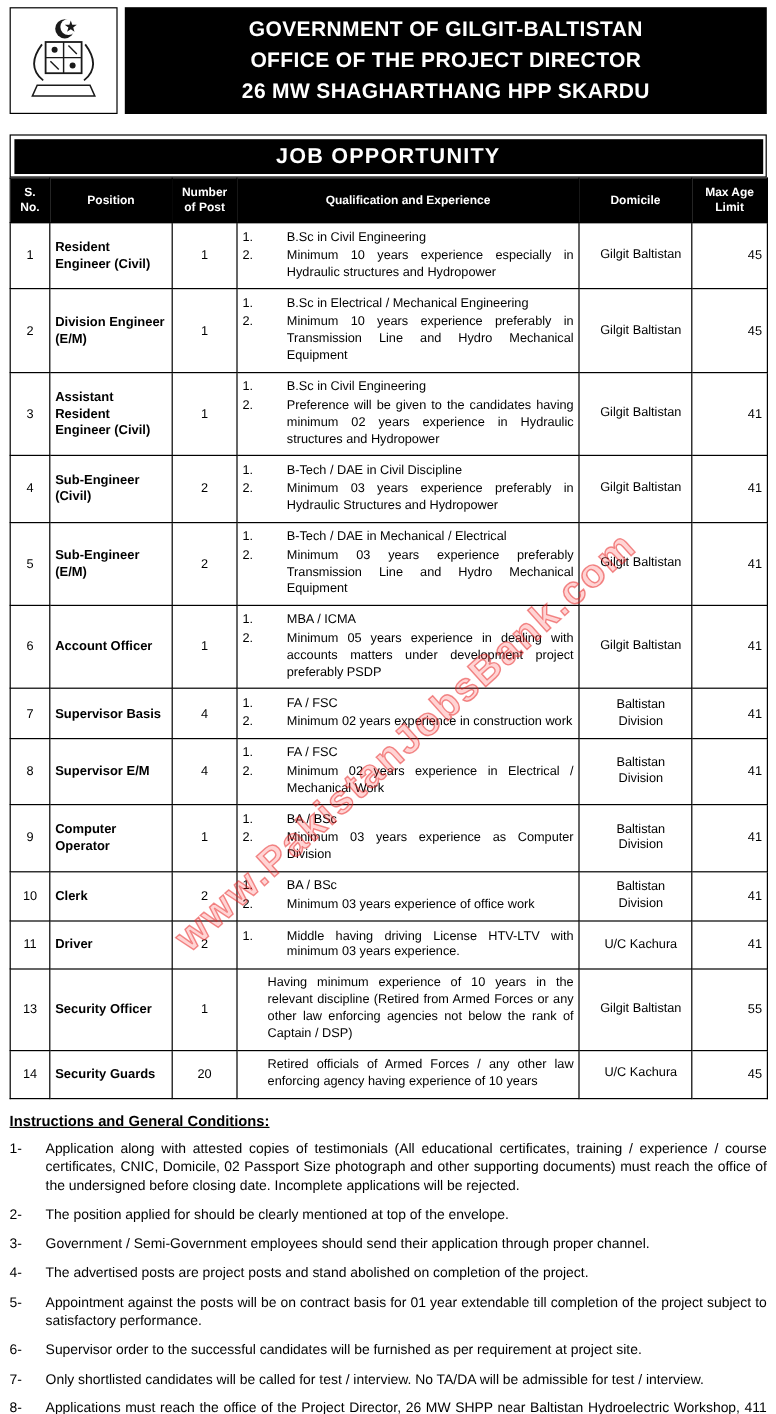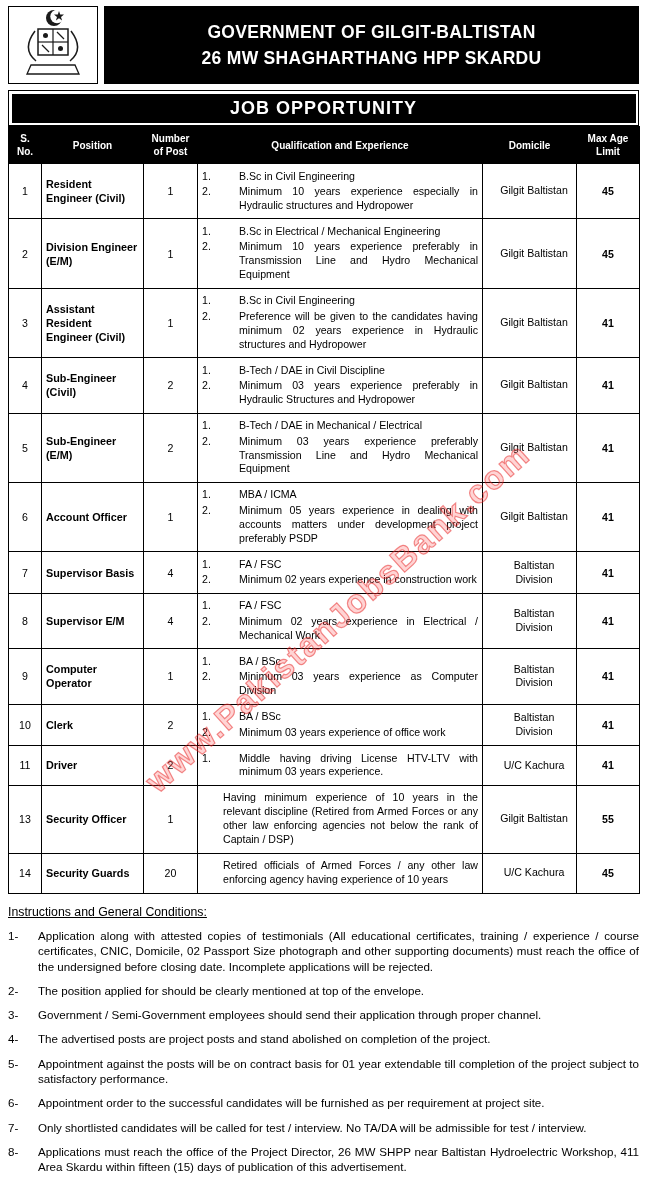--- a/index.html
+++ b/index.html
@@ -6,44 +6,44 @@
   html, body { background: #fff; }
   body { font-family: "Liberation Sans", sans-serif; color: #000; }
   .page { width: 647px; min-height: 1178px; padding: 6px 8px 10px; position: relative; background: #fff; }
 
   
   .header-row { display: flex; gap: 6px; align-items: stretch; }
   .emblem-box { width: 90px; border: 1px solid #000; display: flex; align-items: center; justify-content: center; background: #fff; }
   .header-black { flex: 1; background: #000; color: #fff; text-align: center; display: flex; flex-direction: column; justify-content: center; gap: 5px; padding: 8px 4px; }
   .header-black .hline { font-size: 17.5px; font-weight: bold; letter-spacing: 0.3px; }
 
-  .banner-wrap { border: 1.5px solid #000; margin-top: 6px; padding: 2.5px; }
+  .banner-wrap { border: 1.5px solid #000; margin-top: 17px; padding: 2.5px; }
   .banner { background: #000; color: #fff; text-align: center; font-size: 18px; font-weight: bold; letter-spacing: 1px; padding: 4px 0; }
 
   .intro { font-size: 11.4px; line-height: 1.4; margin: 10px 1px 9px; text-align: justify; }
 
   
   table { width: 100%; border-collapse: collapse; table-layout: fixed; }
   th, td { border: 1px solid #000; vertical-align: middle; }
   thead th { background: #000; color: #fff; font-size: 10px; font-weight: bold; padding: 5px 2px; line-height: 1.3; text-align: center; }
   td { font-size: 10.6px; padding: 4px 4px; }
   .c-sno { text-align: center; }
   .c-pos { font-weight: bold; font-size: 10.8px; line-height: 1.3; }
   .c-num { text-align: center; }
   .c-dom { text-align: center; line-height: 1.3; padding-left: 13px; }
-  .c-age { text-align: center; font-weight: bold; }
+  .c-age { text-align: right; }
   .qline { display: flex; margin: 1.5px 0; line-height: 1.32; }
   .qnum { flex: 0 0 16px; }
   .qtext { flex: 1; text-align: justify; margin-left: 21px; }
 
   
   .watermark { position: absolute; top: 772px; left: 138px; transform: rotate(-42deg); transform-origin: 0 0; font-size: 33px; font-weight: bold; letter-spacing: 2px; white-space: nowrap; pointer-events: none; z-index: 5; color: rgba(255, 60, 60, 0.22); -webkit-text-stroke: 1.2px rgba(230, 30, 30, 0.5); }
 
   
-  .instr-title { font-weight: normal; text-decoration: underline; font-size: 12.3px; margin: 11px 0 9px; }
+  .instr-title { font-weight: bold; text-decoration: underline; font-size: 12.3px; margin: 11px 0 9px; }
   .instr-item { display: flex; margin-bottom: 8.5px; font-size: 11.6px; line-height: 1.35; }
   .inum { flex: 0 0 30px; }
   .itext { flex: 1; text-align: justify; }
 </style>
 </head>
 <body>
 
 <div class="page">
 
   <div class="header-row">
@@ -59,20 +59,21 @@
         <circle cx="39.5" cy="41.5" r="2.5" fill="#1a1a1a"></circle>
         <line x1="36" y1="25" x2="43" y2="32" stroke="#1a1a1a" stroke-width="1.2"></line>
         <line x1="21" y1="38" x2="28" y2="45" stroke="#1a1a1a" stroke-width="1.2"></line>
         <path d="M14 24 C5 36 5 46 15 54" fill="none" stroke="#1a1a1a" stroke-width="1.5"></path>
         <path d="M50 24 C59 36 59 46 49 54" fill="none" stroke="#1a1a1a" stroke-width="1.5"></path>
         <path d="M10 58 L54 58 L58 67 L6 67 Z" fill="none" stroke="#1a1a1a" stroke-width="1.3"></path>
       </svg>
     </div>
     <div class="header-black">
       <div class="hline">GOVERNMENT OF GILGIT-BALTISTAN</div>
+      <div class="hline">OFFICE OF THE PROJECT DIRECTOR</div>
       <div class="hline">26 MW SHAGHARTHANG HPP SKARDU</div>
     </div>
   </div>
 
   <div class="banner-wrap">
     <div class="banner">JOB OPPORTUNITY</div>
   </div>
 
 
   <table>
@@ -338,21 +339,21 @@
         <div class="instr-item">
           <span class="inum">4-</span>
           <span class="itext">The advertised posts are project posts and stand abolished on completion of the project.</span>
         </div>
         <div class="instr-item">
           <span class="inum">5-</span>
           <span class="itext">Appointment against the posts will be on contract basis for 01 year extendable till completion of the project subject to satisfactory performance.</span>
         </div>
         <div class="instr-item">
           <span class="inum">6-</span>
-          <span class="itext">Appointment order to the successful candidates will be furnished as per requirement at project site.</span>
+          <span class="itext">Supervisor order to the successful candidates will be furnished as per requirement at project site.</span>
         </div>
         <div class="instr-item">
           <span class="inum">7-</span>
           <span class="itext">Only shortlisted candidates will be called for test / interview. No TA/DA will be admissible for test / interview.</span>
         </div>
         <div class="instr-item">
           <span class="inum">8-</span>
           <span class="itext">Applications must reach the office of the Project Director, 26 MW SHPP near Baltistan Hydroelectric Workshop, 411 Area Skardu within fifteen (15) days of publication of this advertisement.</span>
         </div>
       </div>

